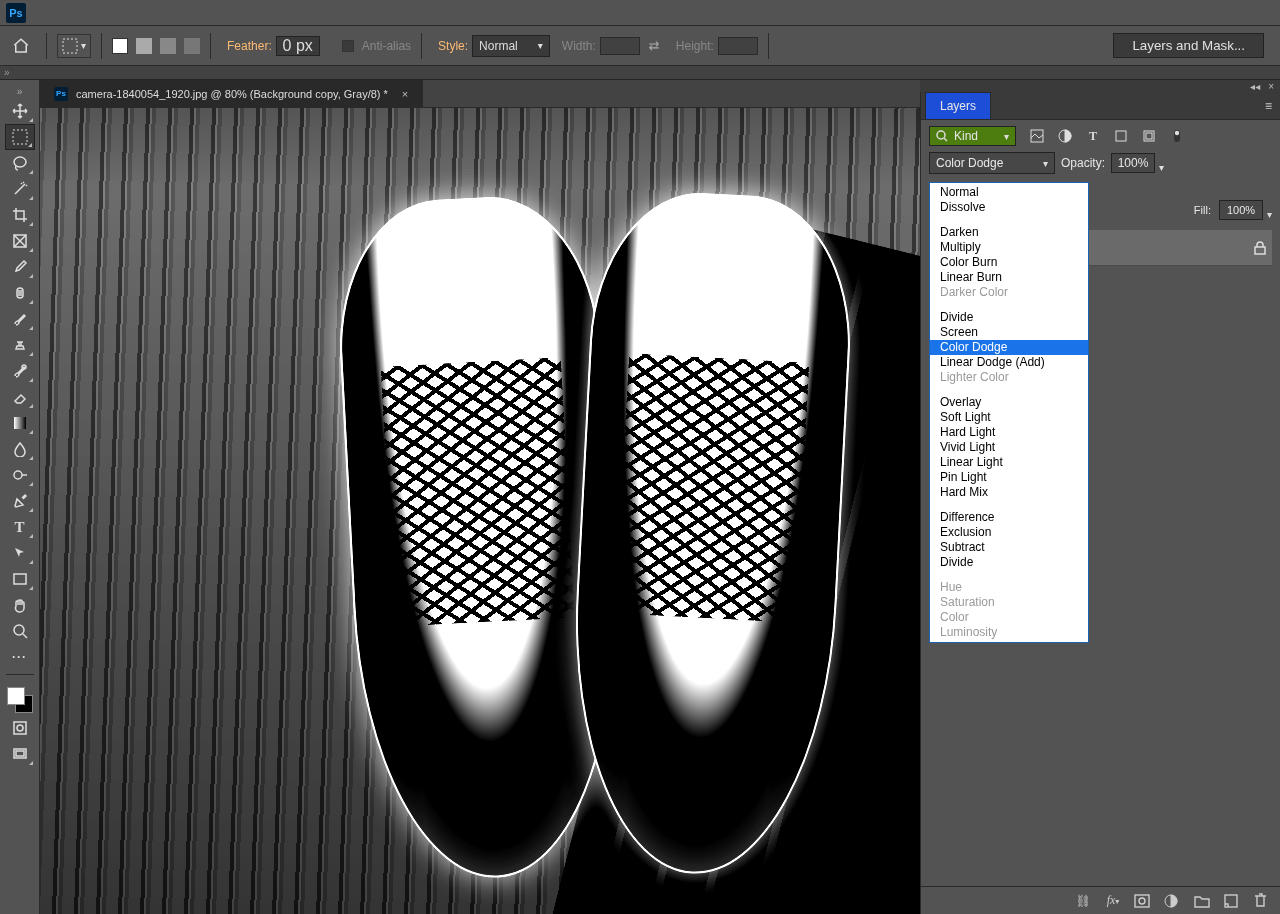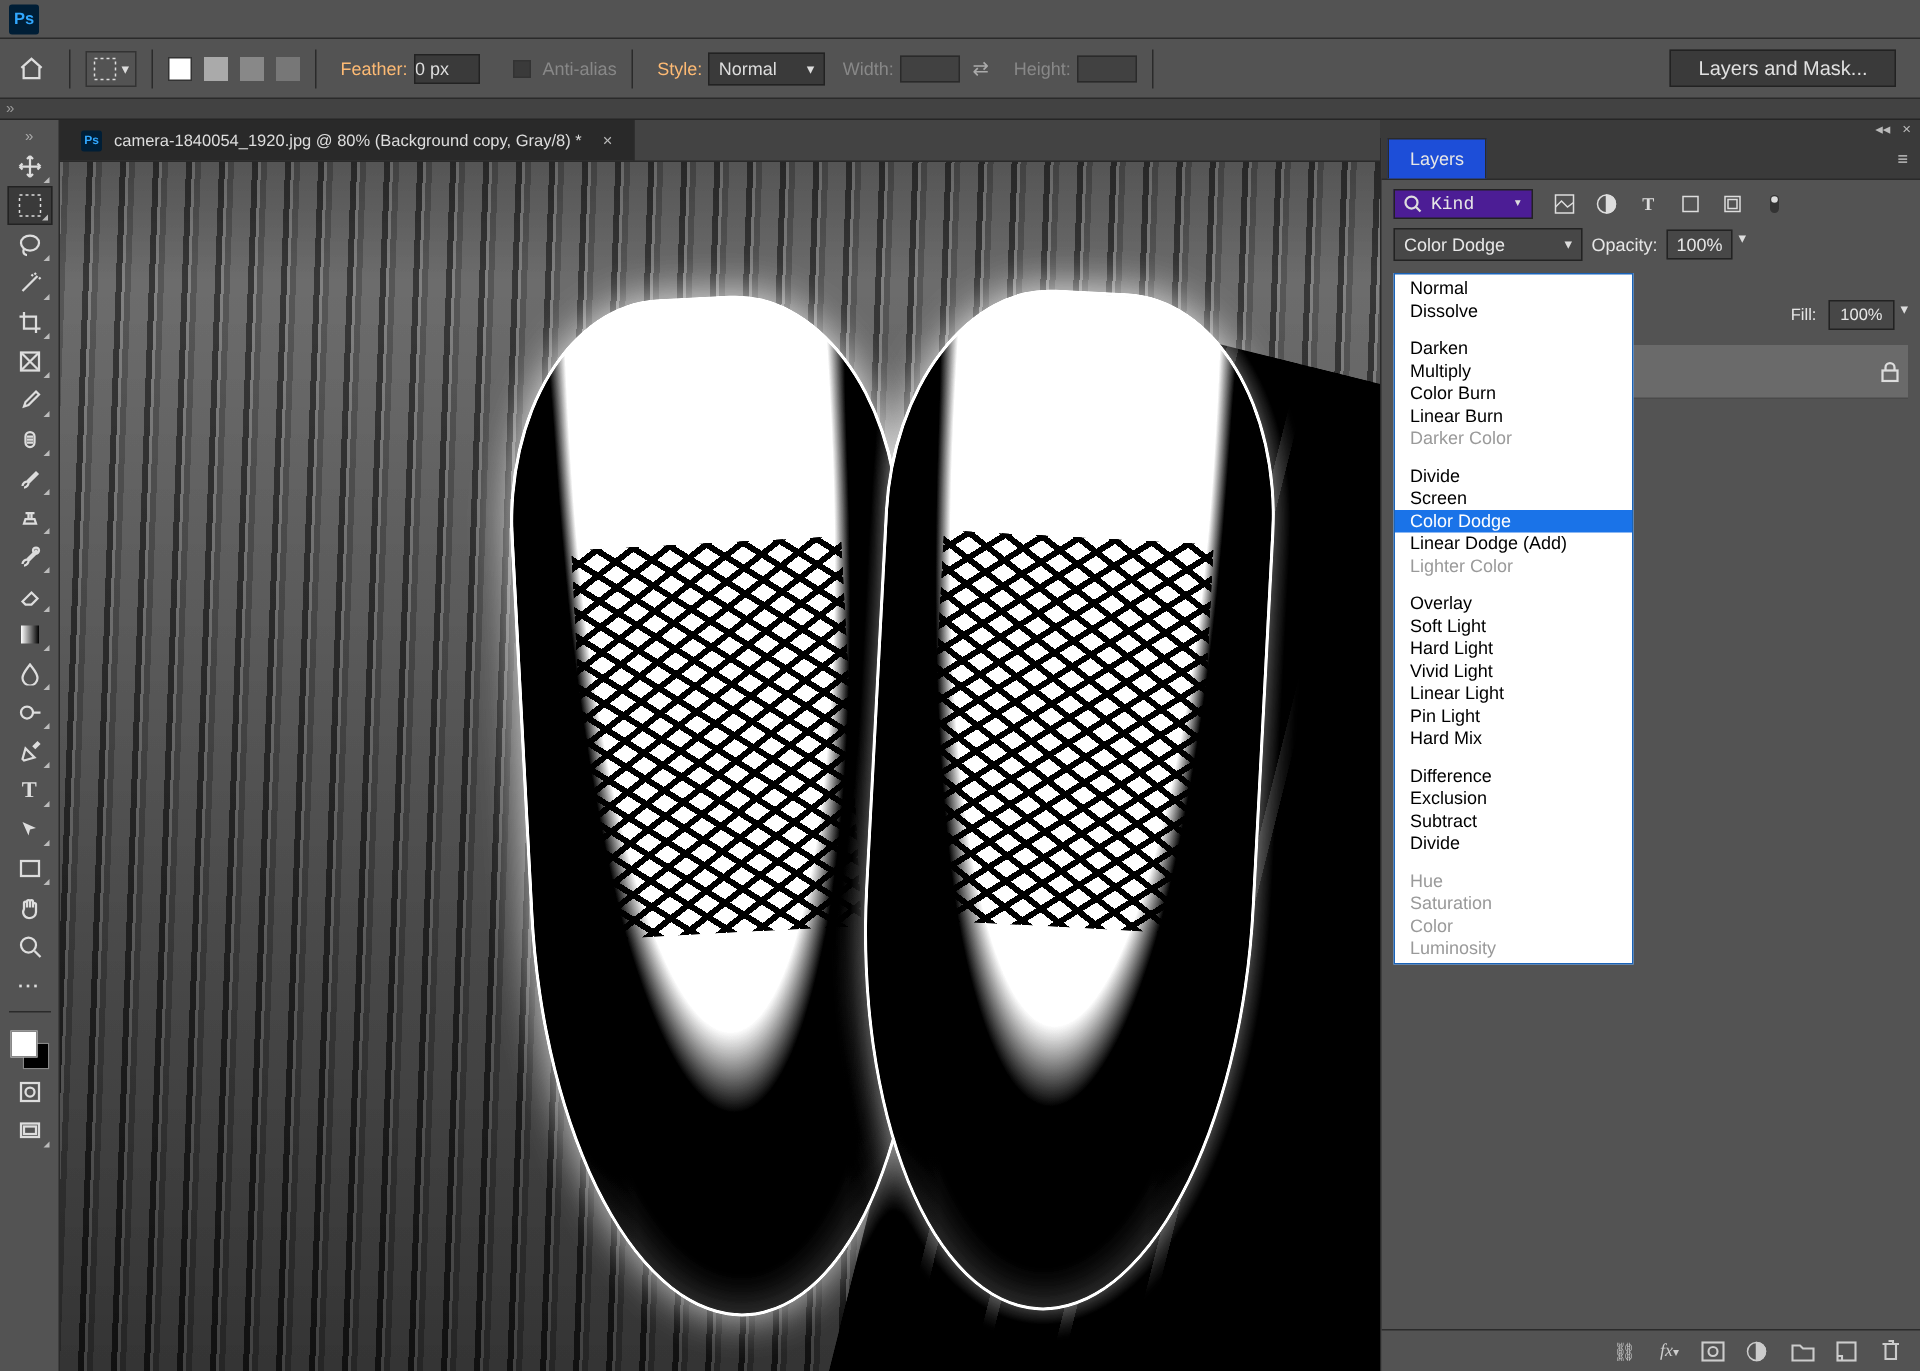--- a/index.html
+++ b/index.html
@@ -12,21 +12,21 @@
   .menubar .item { padding: 0 10px; height: 100%; display: flex; align-items: center; cursor: default; }
 
   
   .optbar { height: 40px; background: #535353; display: flex; align-items: center; padding: 0 6px; border-bottom: 1px solid #2a2a2a; gap: 4px; position: relative; }
   .home-icon { width: 30px; height: 30px; display:flex; align-items:center; justify-content:center; border:1px solid transparent; border-radius:2px; }
   .vsep { width:1px; height:26px; background:#2a2a2a; margin: 0 6px; }
   .tool-dd { display:flex; align-items:center; gap:3px; padding: 3px 4px; border:1px solid #333; background:#535353; }
   .swatch-group { display:flex; align-items:center; gap:8px; }
   .sqsw { width:16px; height:16px; }
   .opt-label { color:#fdba74; margin-left:6px;}
-  .opt-input { width:44px; height:20px; background:#3a3a3a; border:1px solid #222; color:#ddd; font-size:12px;}
+  .opt-input { width:44px; height:20px; background:#3a3a3a; border:1px solid #222; color:#ddd; text-align:center; font-size:16px;}
   .opt-check { width:12px; height:12px; border:1px solid #333; display:inline-block; margin-right:4px; background:#3a3a3a;}
   .opt-dd { height:22px; background:#3a3a3a; border:1px solid #222; color:#ddd; display:flex; align-items:center; padding:0 6px; gap:20px;}
   .disabled-text{ color:#888;}
   .mask-btn{ margin-left:auto; margin-right:10px; padding:4px 18px; background:#3a3a3a; border:1px solid #222; color:#e0e0e0;}
   .swap-arrow { width:20px; color:#aaa; text-align:center; font-size:13px;}
   .dim-label{ color:#888; margin-left:8px;}
   .dim-box{ width:40px; height:18px; background:#414141; border:1px solid #2a2a2a;}
 
   .subbar { height:14px; background:#424242; border-bottom:1px solid #252525; display:flex; align-items:center;}
   .subbar .dbc{ margin-left:4px; color:#999; font-size:10px;}
@@ -81,26 +81,26 @@
 
   
   .right-area { width:360px; display:flex; flex-direction:column; background:#535353;}
   .r-topcorner{ height:12px; background:#3a3a3a; display:flex; justify-content:flex-end; align-items:center; padding-right:6px; gap:8px; color:#bbb; font-size:10px;}
   .panel { flex:1; background:#535353; border-left:1px solid #2a2a2a; display:flex; flex-direction:column;}
   .panel-tabs{ height:28px; display:flex; align-items:flex-end; background:#3a3a3a; border-bottom:1px solid #2a2a2a; padding-left:4px;}
   .panel-tab{ padding:6px 14px; background:#1d4ed8; color:#e6e6e6; font-size:12px; border:1px solid #2a2a2a; border-bottom:none; margin-right:2px;}
   .panel-menu{ margin-left:auto; padding:6px 8px; color:#ccc;}
   .panel-body{ padding:6px 8px; display:flex; flex-direction:column; gap:6px; position:relative;}
   .row{ display:flex; align-items:center; gap:6px;}
-  .filter-dd{ display:flex; align-items:center; gap:6px; border:1px solid #222; background:#4c1d95; padding:2px 6px;font-family:Liberation Mono, monospace;}
+  .filter-dd{ display:flex; align-items:center; gap:6px; border:1px solid #222; background:#4d7c0f; padding:2px 6px;}
   .pill-icons{ display:flex; gap:10px; margin-left:6px;}
   .pill-icons .ico{ width:18px; height:18px; display:flex; align-items:center; justify-content:center; color:#ddd;}
   .mode-row{ display:flex; align-items:center; gap:6px;}
   .mode-dd{ flex:0 0 126px; height:22px; background:#474747; border:1px solid #222; display:flex; align-items:center; justify-content:space-between; padding:0 6px; color:#e8e8e8;}
-  .pct-dd{ display:flex; align-items:flex-start; gap:4px;}
+  .pct-dd{ display:flex; align-items:flex-end; gap:4px;}
   .pct-box{ width:44px; height:20px; background:#474747; border:1px solid #222; display:flex; align-items:center; justify-content:center;}
   .lock-row{ display:flex; align-items:center; gap:8px; font-size:11px;margin-top:20px;}
   .lock-icons{ display:flex; gap:8px;}
   .lock-icons .ico{ width:18px; height:18px; display:flex; align-items:center; justify-content:center; color:#ddd;}
   .layer-item{ height:36px; background:#6a6a6a; border-bottom:1px solid #4a4a4a; display:flex; align-items:center; padding:0 6px; gap:8px;}
   .layer-spacer{ flex:1;}
   .panel-footer{ margin-top:auto; height:28px; background:#535353; border-top:1px solid #2a2a2a; display:flex; align-items:center; justify-content:flex-end; padding:0 8px; gap:12px; color:#ccc;}
   .panel-footer .ico{ width:18px; text-align:center;}
 
   

